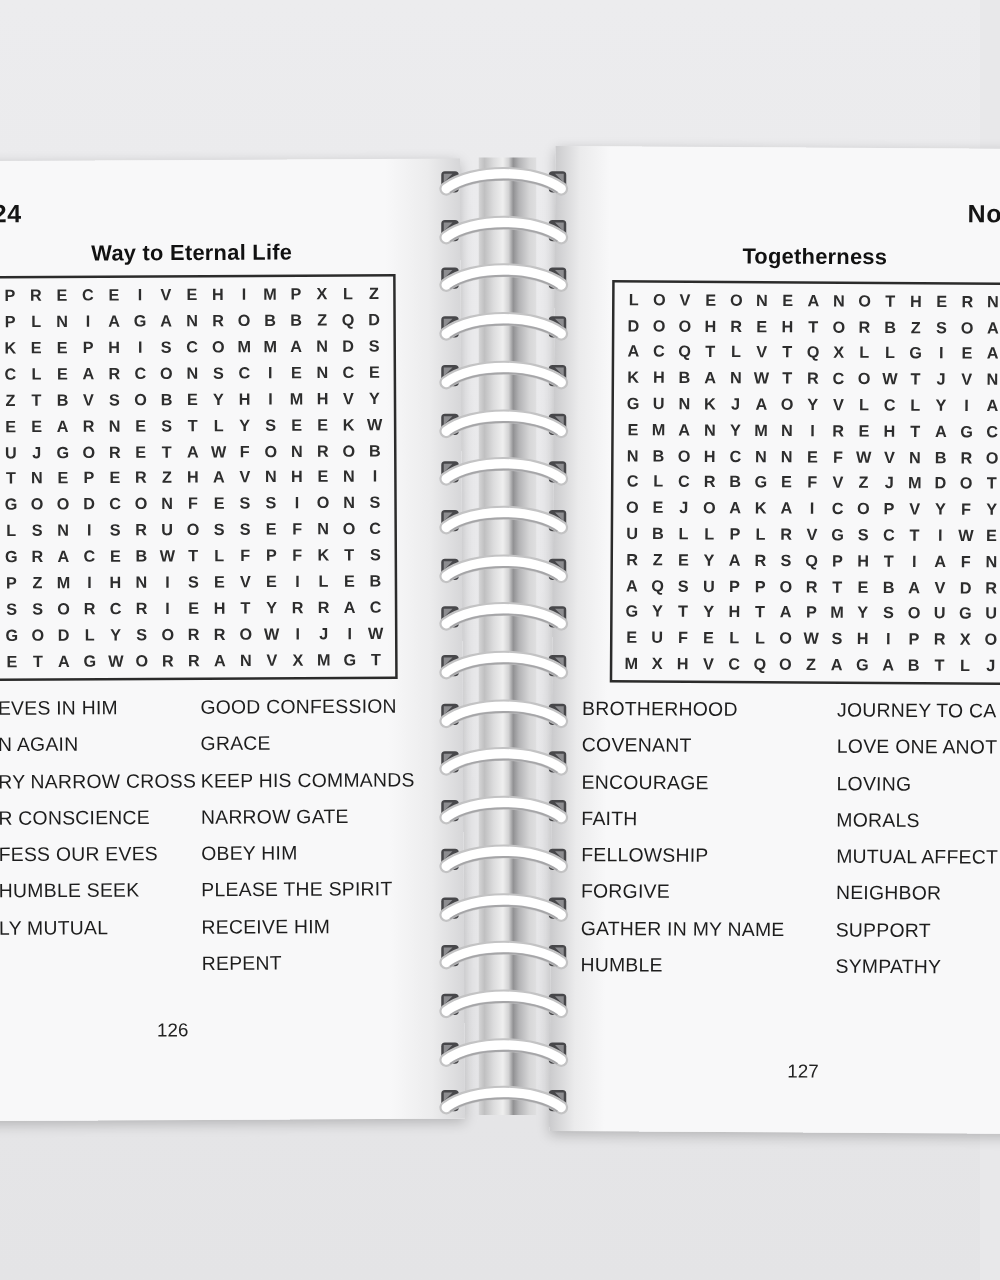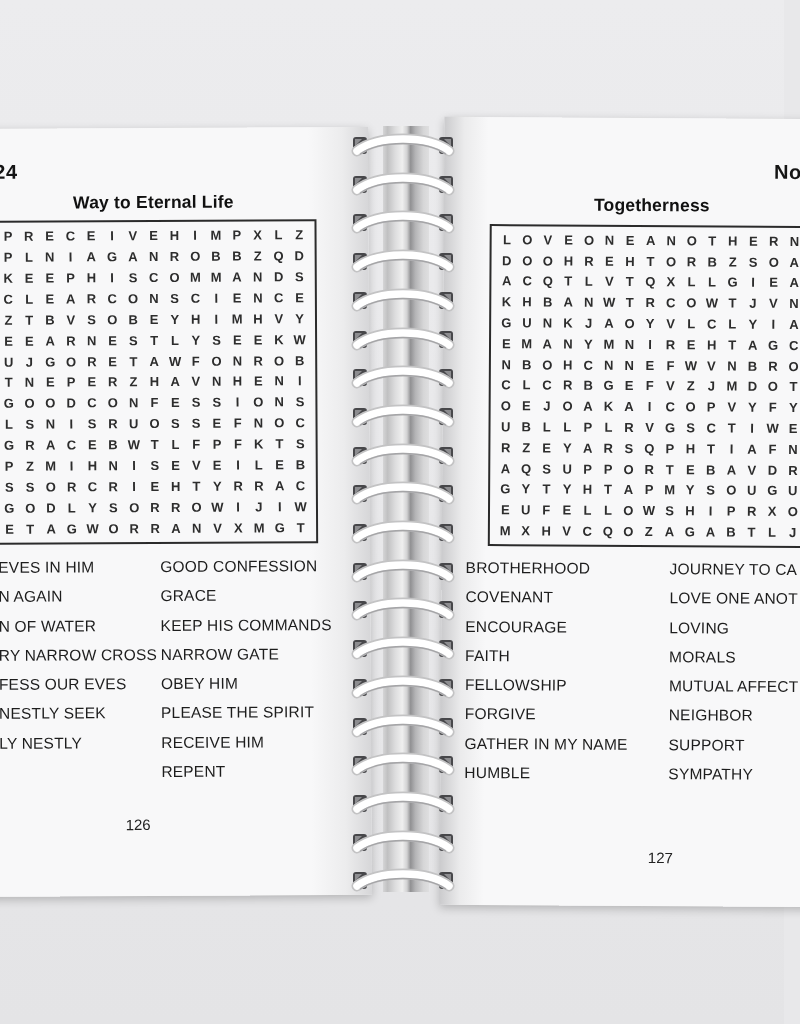--- a/index.html
+++ b/index.html
@@ -50,21 +50,21 @@
 
   .words { position:absolute; display:flex; flex-direction:column; }
   .word  { height:29.3px; font-size:15.5px; color:#1d1d1d; white-space:nowrap; letter-spacing:0.2px; }
   .page.left  .words.c1 { left:58px;  top:430px; }
   .page.left  .words.c2 { left:220px; top:430px; }
   .page.right .words.c1 { left:24px;  top:442px; }
   .page.right .words.c2 { left:228px; top:442px; }
 
   .pagenum { position:absolute; font-size:15px; color:#222; }
   .page.left  .pagenum { left:184px; top:688px; }
-  .page.right .pagenum { left:208px; top:731px; }
+  .page.right .pagenum { left:190px; top:731px; }
 
   .binding { position:absolute; left:350px; top:118px; width:106px; height:784px; }
   .spine {
     position:absolute; left:33px; top:8px; width:46px; height:766px;
     background:linear-gradient(90deg,
       #d5d5d6 0%, #c0c0c1 10%, #dcdcdd 26%, #efefef 42%,
       #d2d2d3 52%, #919193 60%, #b3b3b5 70%, #d6d6d7 88%, #dfdfe0 100%);
   }
   .coil { position:absolute; left:0; width:106px; height:28px; }
 </style>
@@ -299,25 +299,25 @@
         <span class="cell">N</span>
         <span class="cell">V</span>
         <span class="cell">X</span>
         <span class="cell">M</span>
         <span class="cell">G</span>
         <span class="cell">T</span>
       </div>
     <div class="words c1">
         <div class="word">EVES IN HIM</div>
         <div class="word">N AGAIN</div>
-        <div class="word">N OF WATER</div>
         <div class="word">RY NARROW CROSS</div>
+        <div class="word">R CONSCIENCE</div>
         <div class="word">FESS OUR EVES</div>
-        <div class="word">NESTLY SEEK</div>
-        <div class="word">LY NESTLY</div>
+        <div class="word">HUMBLE SEEK</div>
+        <div class="word">LY MUTUAL</div>
       </div>
     <div class="words c2">
         <div class="word">GOOD CONFESSION</div>
         <div class="word">GRACE</div>
         <div class="word">KEEP HIS COMMANDS</div>
         <div class="word">NARROW GATE</div>
         <div class="word">OBEY HIM</div>
         <div class="word">PLEASE THE SPIRIT</div>
         <div class="word">RECEIVE HIM</div>
         <div class="word">REPENT</div>

